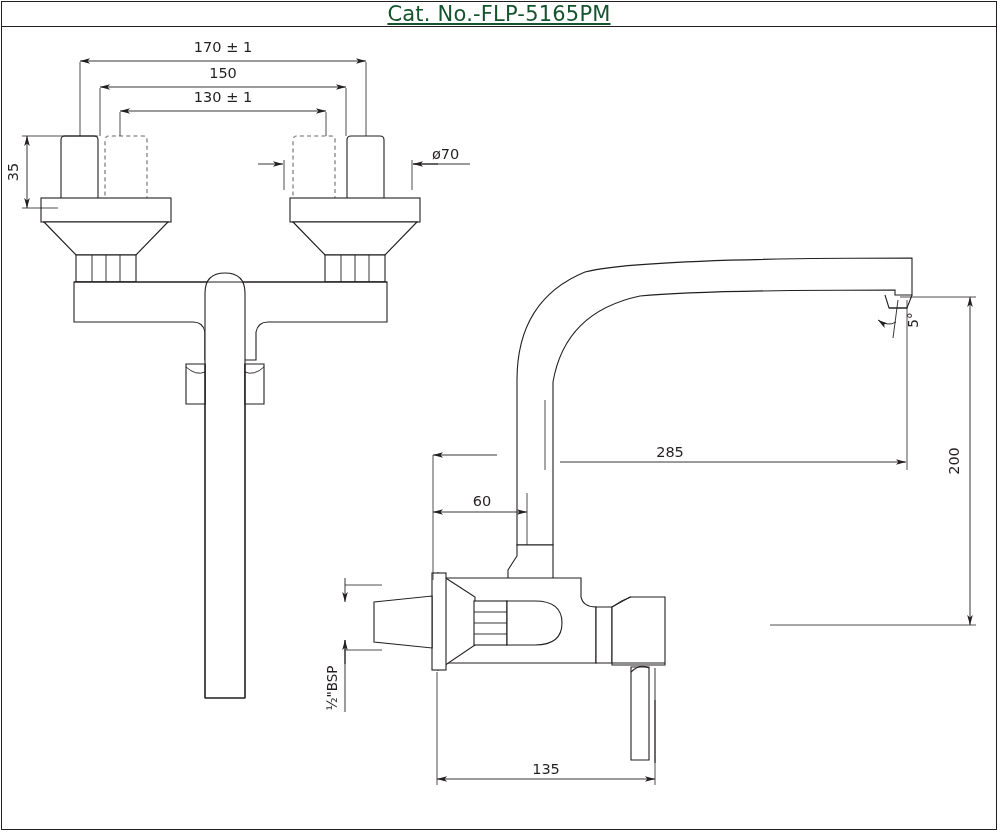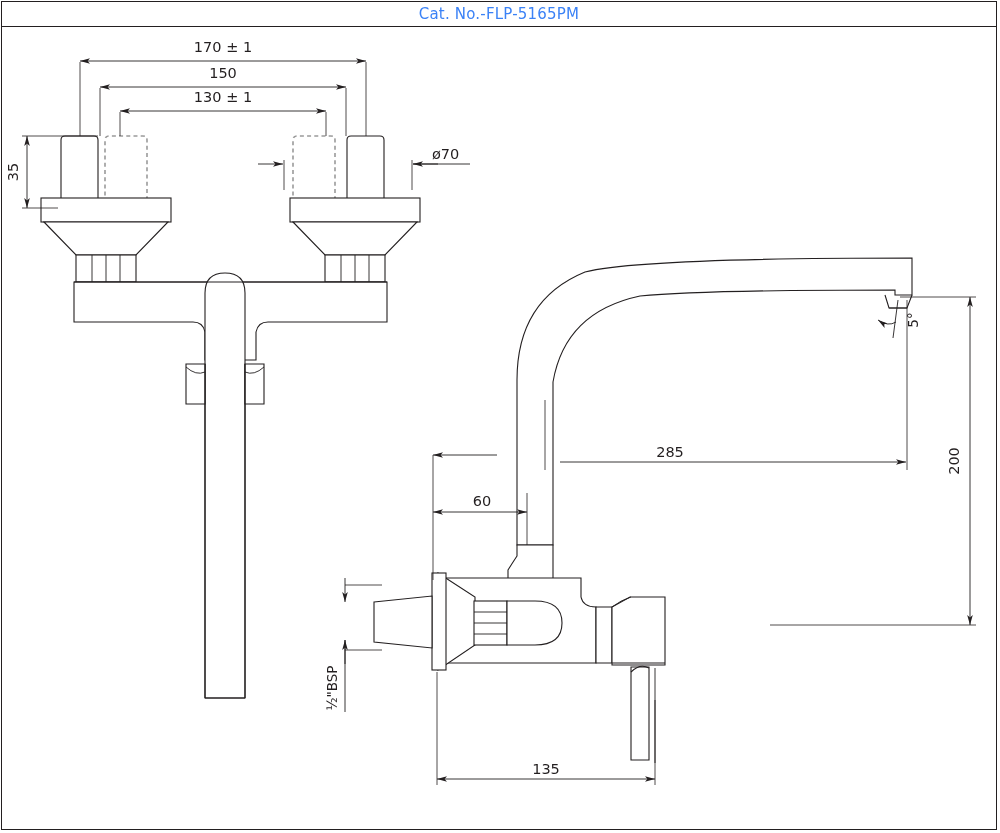--- a/index.html
+++ b/index.html
@@ -1,21 +1,21 @@
 <!DOCTYPE html>
 <html><head>
 <meta charset="utf-8">
 <style>
   html,body{margin:0;padding:0;background:#ffffff;}
   body{font-family:"DejaVu Sans","Liberation Sans",sans-serif;}
   #page{position:relative;width:1000px;height:833px;background:#fff;overflow:hidden;}
   #frame{position:absolute;left:1px;top:1px;width:996px;height:829px;border:1.5px solid #231f20;box-sizing:border-box;}
   #titlebar{position:absolute;left:1px;top:1px;width:996px;height:26px;border-bottom:1.5px solid #231f20;box-sizing:border-box;
             display:flex;align-items:center;justify-content:center;}
-  #titlebar .t{font-size:15px;color:#3b82f6;letter-spacing:.2px;}
+  #titlebar .t{font-size:21px;color:#14532d;letter-spacing:.2px;text-decoration:underline;}
   svg{position:absolute;left:0;top:0;width:1000px;height:833px;}
   .ln{stroke:#231f20;stroke-width:1.1;fill:none;}
   .thin{stroke:#231f20;stroke-width:0.9;fill:none;}
   .dim{stroke:#231f20;stroke-width:0.9;fill:none;}
   .ext{stroke:#231f20;stroke-width:0.8;fill:none;}
   .hid{stroke:#9a9a9a;stroke-width:1.6;fill:none;stroke-dasharray:4 3.2;}
   .wht{fill:#ffffff;stroke:#231f20;stroke-width:1.1;}
   .dimtxt{font-family:"DejaVu Sans","Liberation Sans",sans-serif;font-size:14.5px;fill:#231f20;}
   .dimtxt2{font-family:"DejaVu Sans","Liberation Sans",sans-serif;font-size:13.5px;fill:#231f20;}
 </style>

